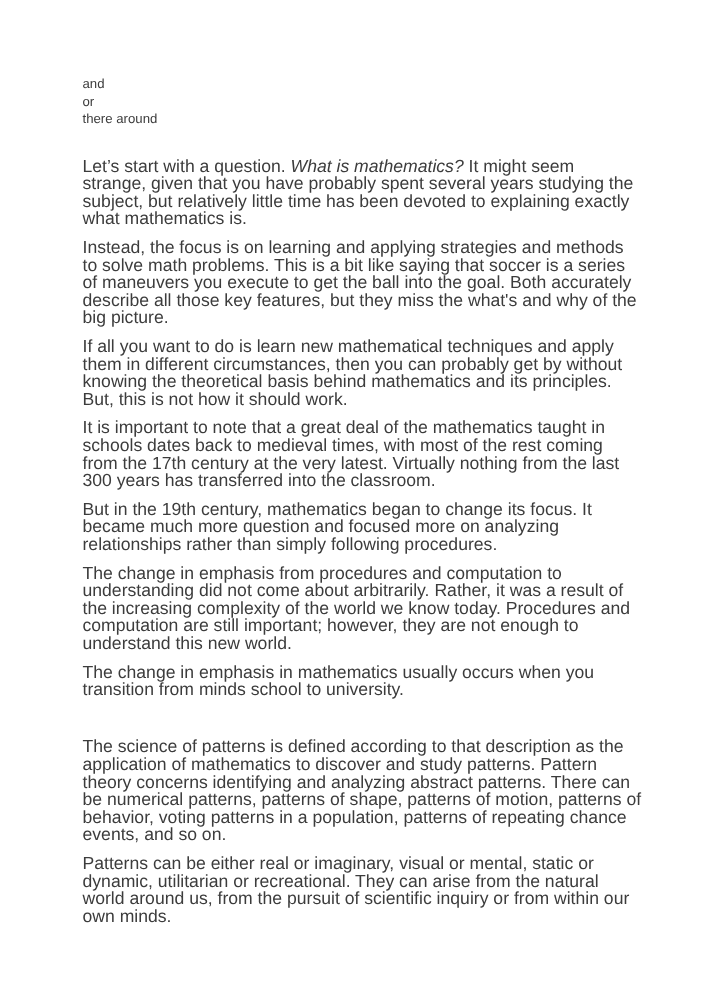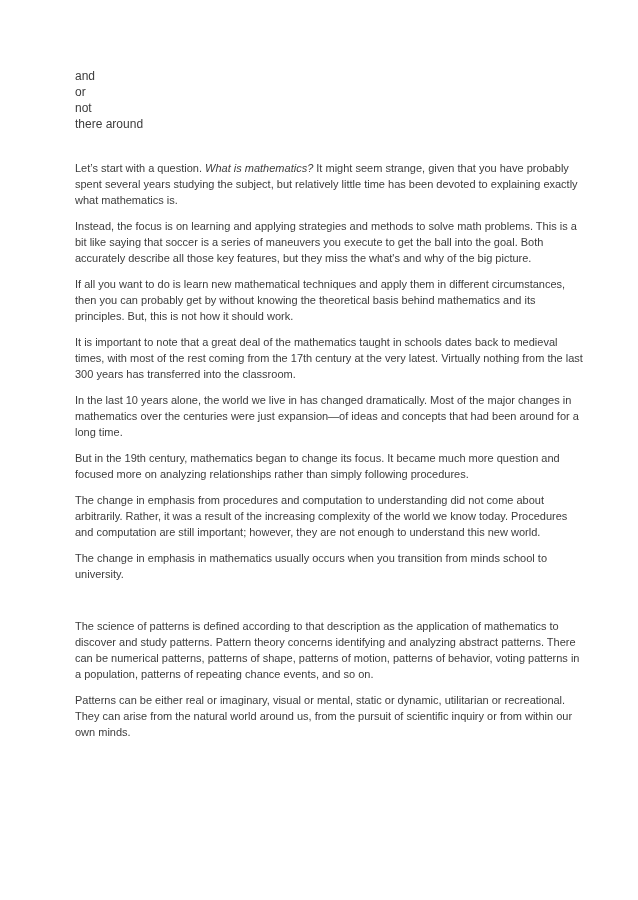--- a/index.html
+++ b/index.html
@@ -23,51 +23,49 @@
   }
   .term-list {
     font-size: 12px;
     line-height: 16px;
     margin: 0 0 28px 0;
   }
   .term {
     display: block;
   }
   .para {
-    font-size: 11px;
+    font-size: 16px;
     line-height: 16px;
     margin: 0 0 10px 0;
     text-align: left;
   }
   .italic {
     font-style: italic;
   }
   .section-gap {
     height: 26px;
   }
 </style>
 </head>
 <body>
 
 <div class="page">
   <div class="content">
 
     <div class="term-list">
       <span class="term">and</span>
       <span class="term">or</span>
-      <span class="term">not</span>
       <span class="term">there around</span>
     </div>
 
     <p class="para"><span>Let’s start with a question. </span><span class="italic">What is mathematics?</span><span> It might seem strange, given that you have probably spent several years studying the subject, but relatively little time has been devoted to explaining exactly what mathematics is.</span></p>
 
     <p class="para">Instead, the focus is on learning and applying strategies and methods to solve math problems. This is a bit like saying that soccer is a series of maneuvers you execute to get the ball into the goal. Both accurately describe all those key features, but they miss the what's and why of the big picture.</p>
     <p class="para">If all you want to do is learn new mathematical techniques and apply them in different circumstances, then you can probably get by without knowing the theoretical basis behind mathematics and its principles. But, this is not how it should work.</p>
     <p class="para">It is important to note that a great deal of the mathematics taught in schools dates back to medieval times, with most of the rest coming from the 17th century at the very latest. Virtually nothing from the last 300 years has transferred into the classroom.</p>
-    <p class="para">In the last 10 years alone, the world we live in has changed dramatically. Most of the major changes in mathematics over the centuries were just expansion—of ideas and concepts that had been around for a long time.</p>
     <p class="para">But in the 19th century, mathematics began to change its focus. It became much more question and focused more on analyzing relationships rather than simply following procedures.</p>
     <p class="para">The change in emphasis from procedures and computation to understanding did not come about arbitrarily. Rather, it was a result of the increasing complexity of the world we know today. Procedures and computation are still important; however, they are not enough to understand this new world.</p>
     <p class="para">The change in emphasis in mathematics usually occurs when you transition from minds school to university.</p>
 
     <div class="section-gap"></div>
 
     <p class="para">The science of patterns is defined according to that description as the application of mathematics to discover and study patterns. Pattern theory concerns identifying and analyzing abstract patterns. There can be numerical patterns, patterns of shape, patterns of motion, patterns of behavior, voting patterns in a population, patterns of repeating chance events, and so on.</p>
     <p class="para">Patterns can be either real or imaginary, visual or mental, static or dynamic, utilitarian or recreational. They can arise from the natural world around us, from the pursuit of scientific inquiry or from within our own minds.</p>
 
   </div>

